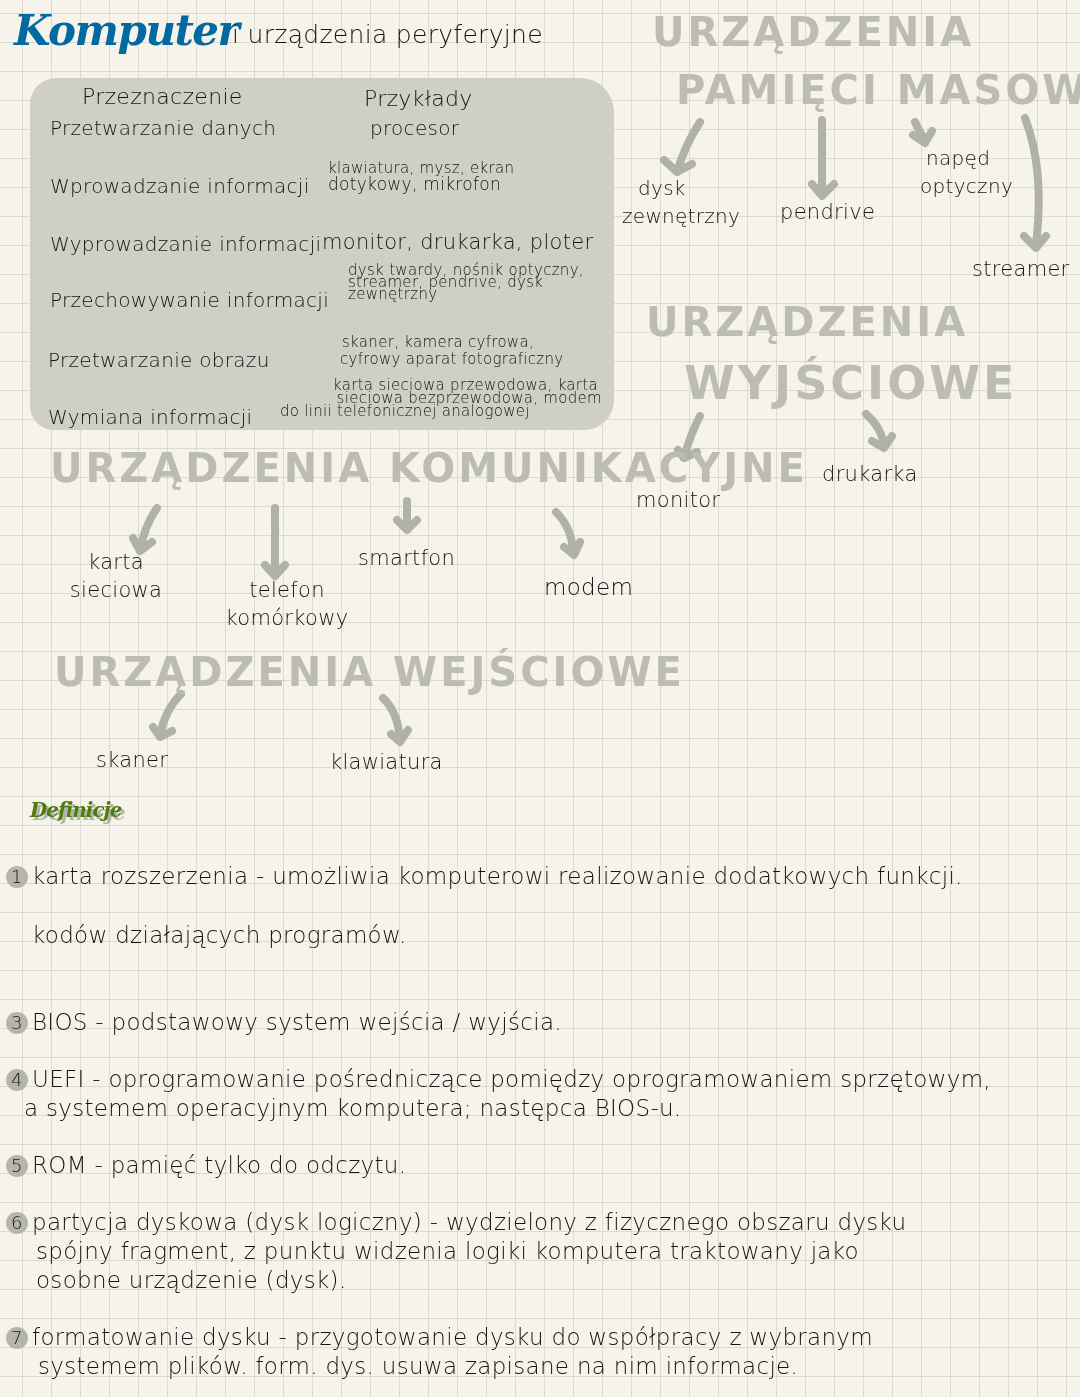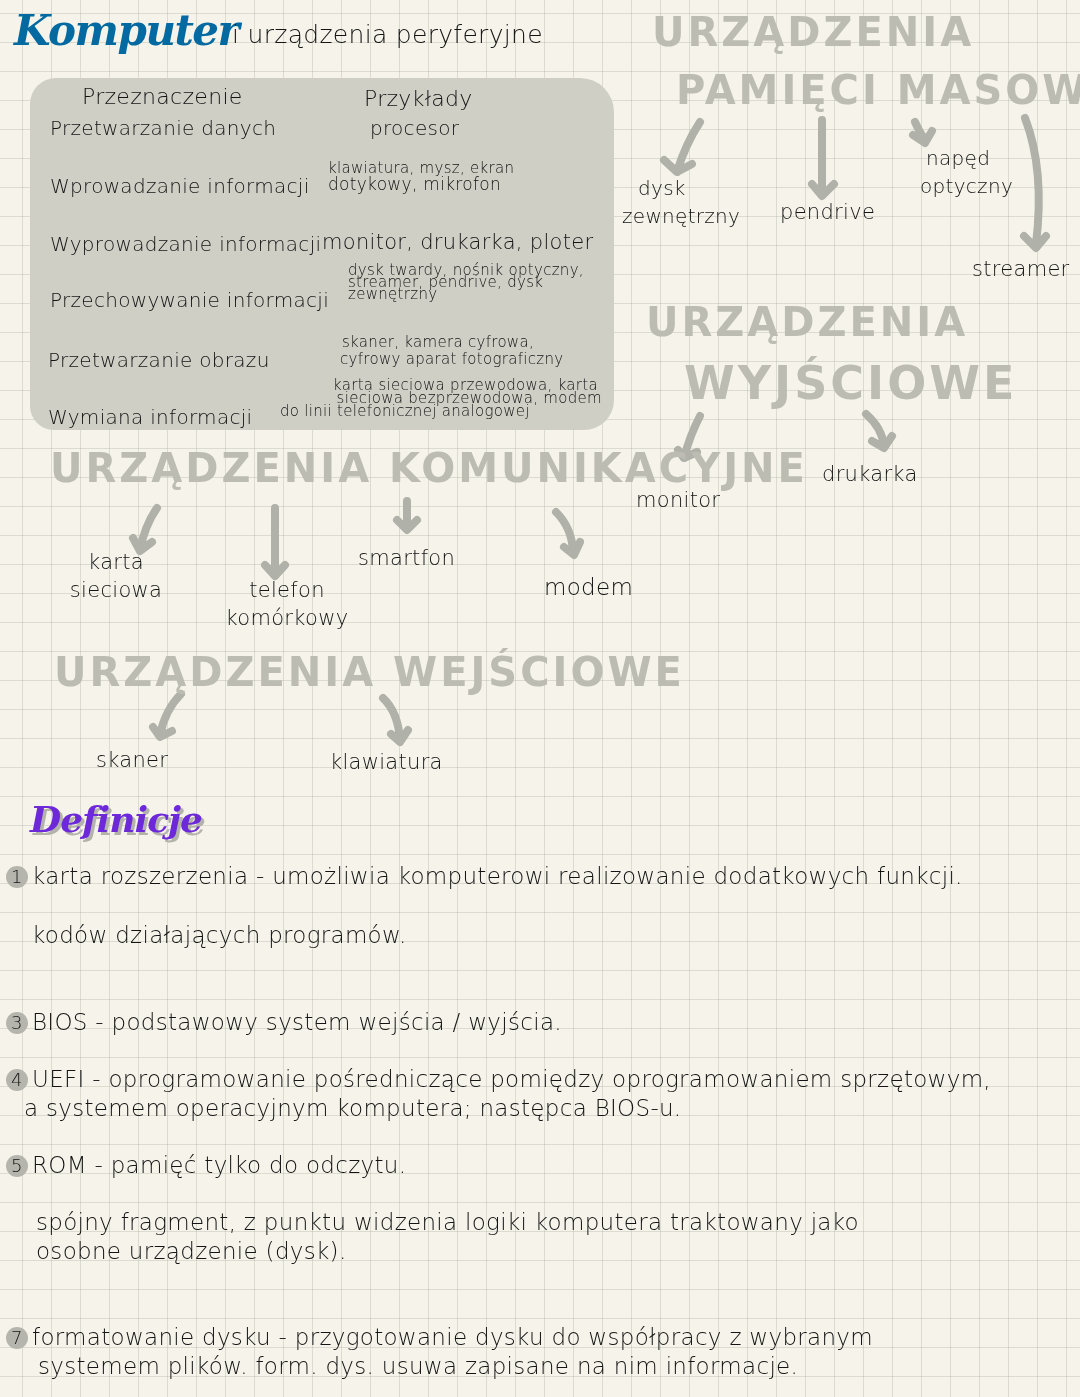--- a/index.html
+++ b/index.html
@@ -24,21 +24,21 @@
     .cell-sm { font-size:15px; line-height:14px; }
     .item { font-size:21px; }
     .def { font-size:23px; line-height:29px; white-space:nowrap; }
     .num {
       display:inline-block; width:22px; height:22px; border-radius:50%;
       background:#b5b5ad; text-align:center; line-height:22px; font-size:18px;
       margin-right:4px; vertical-align:1px;
     }
     .defs-title {
       font-family:"DejaVu Serif", serif; font-weight:bold; font-style:italic;
-      font-size:36px; color:#6d28d9; letter-spacing:-1px;
+      font-size:20px; color:#4d7c0f; letter-spacing:-1px;
       text-shadow:3px 3px 0 #b3b3ab;
     }
     svg.arrows { position:absolute; left:0; top:0; pointer-events:none; }
     svg.arrows path { fill:none; stroke:#b0b1a8; stroke-width:8; stroke-linecap:round; stroke-linejoin:round; }
   </style>
 </head>
 <body>
 
 <div class="abs title-main" style="left:14px; top:10px;">Komputer</div>
 <div class="abs hand title-sub" style="left:232px; top:20px;">i urządzenia peryferyjne</div>
@@ -151,20 +151,21 @@
 <div class="abs hand def" style="left:6px; top:1065px;">
   <div><span class="num">4</span><span>UEFI - oprogramowanie pośredniczące pomiędzy oprogramowaniem sprzętowym,</span></div>
   <div style="padding-left:18px;">a systemem operacyjnym komputera; następca BIOS-u.</div>
 </div>
 
 <div class="abs hand def" style="left:6px; top:1151px;">
   <span class="num">5</span><span>ROM - pamięć tylko do odczytu.</span>
 </div>
 
 <div class="abs hand def" style="left:6px; top:1208px;">
+  <div><span class="num">6</span><span>partycja dyskowa (dysk logiczny) - wydzielony z fizycznego obszaru dysku</span></div>
   <div style="padding-left:30px;">spójny fragment, z punktu widzenia logiki komputera traktowany jako</div>
   <div style="padding-left:30px;">osobne urządzenie (dysk).</div>
 </div>
 
 <div class="abs hand def" style="left:6px; top:1323px;">
   <div><span class="num">7</span><span>formatowanie dysku - przygotowanie dysku do współpracy z wybranym</span></div>
   <div style="padding-left:32px;">systemem plików. form. dys. usuwa zapisane na nim informacje.</div>
 </div>
 
 </body></html>

